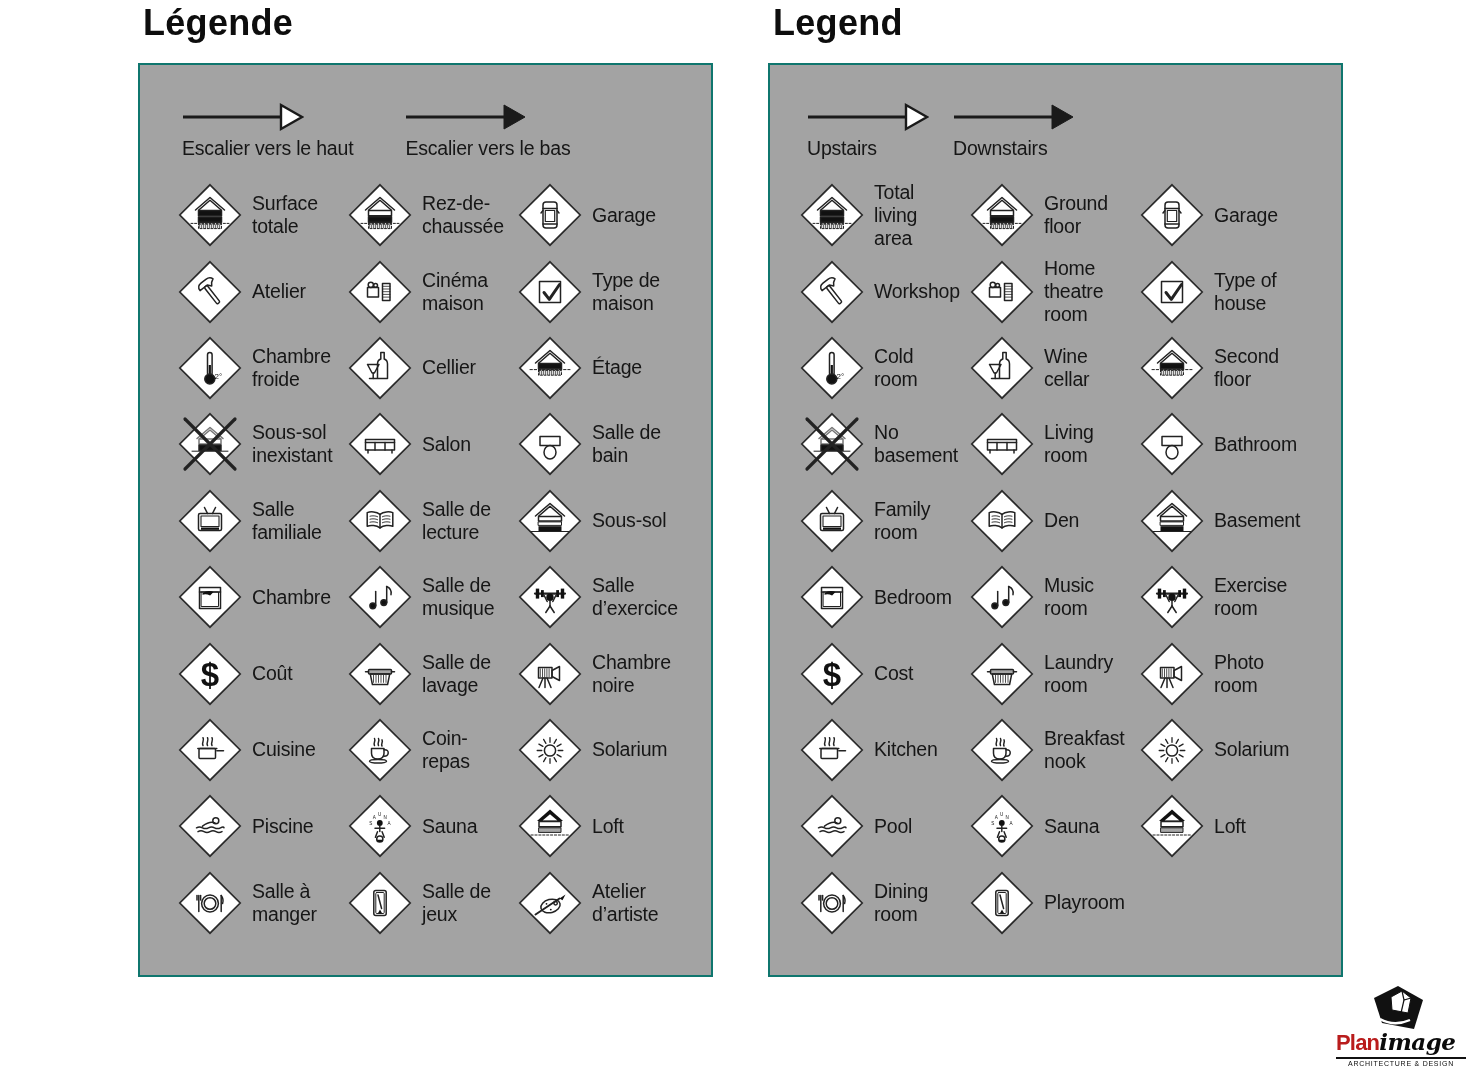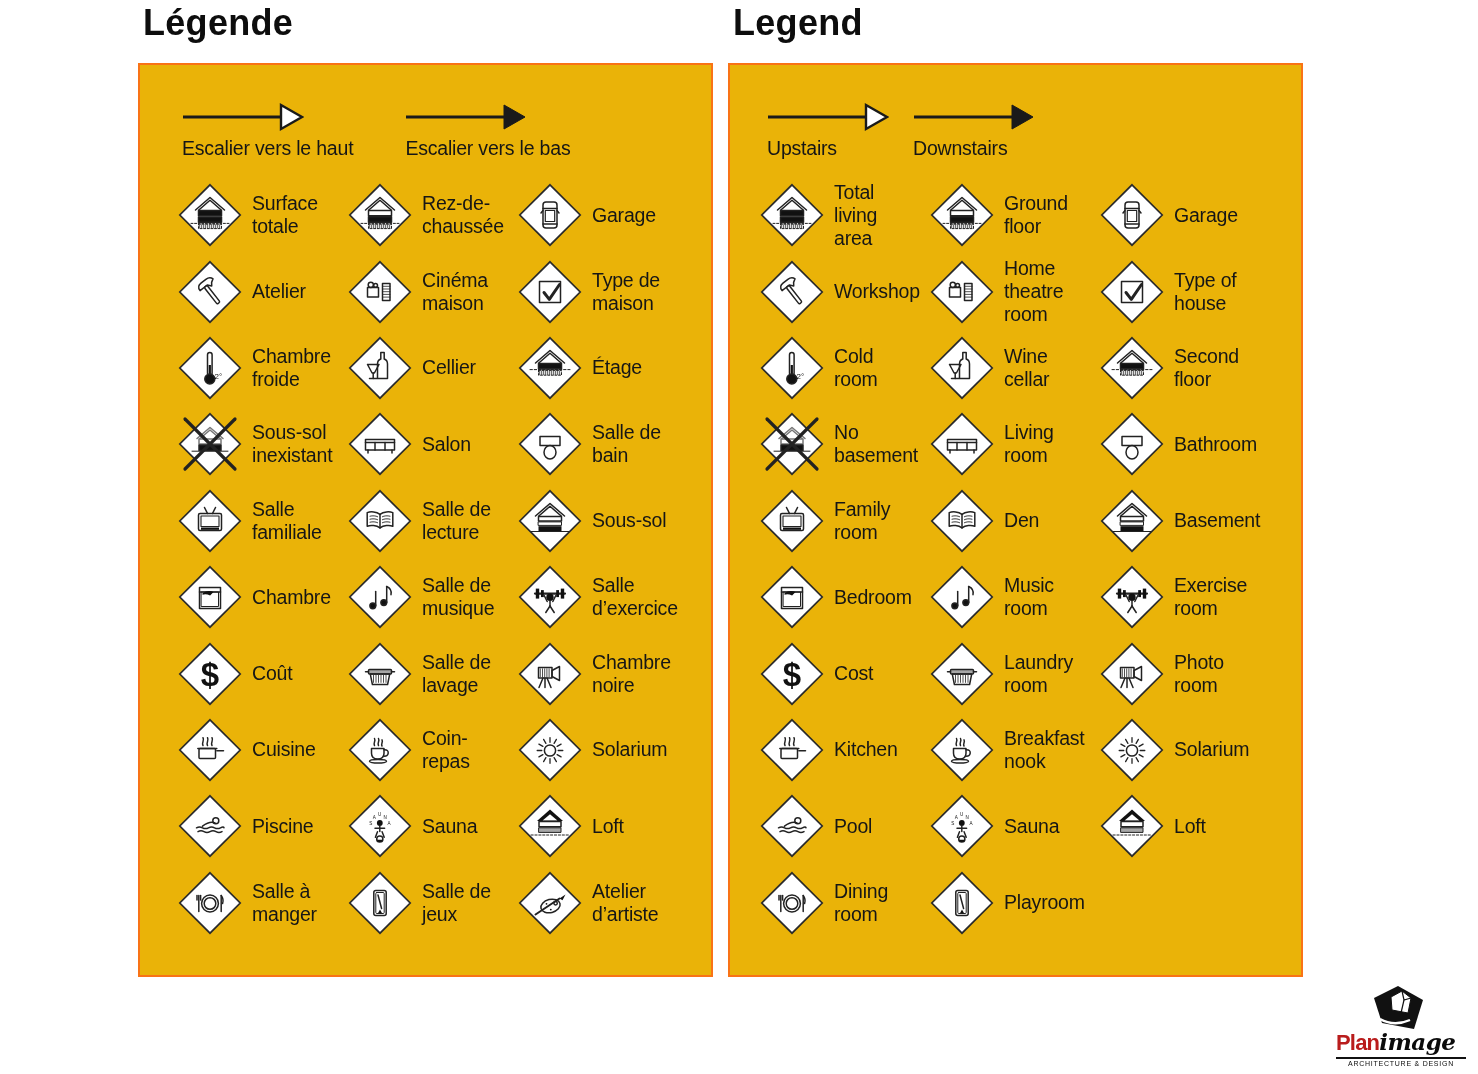--- a/index.html
+++ b/index.html
@@ -1,24 +1,24 @@
 <!DOCTYPE html>
 <html><head>
 <meta charset="utf-8">
 <style>
   html,body{margin:0;padding:0;background:#fff;}
   body{width:1478px;height:1074px;position:relative;font-family:"Liberation Sans",sans-serif;color:#161616;overflow:hidden;}
 
   .panel{position:absolute;top:0;width:575px;height:980px;}
   .panel.fr{left:138px;padding-left:44px;}
-  .panel.en{left:728px;padding-left:36px;}
+  .panel.en{left:768px;padding-left:36px;}
 
   .title{position:absolute;top:2px;left:5px;margin:0;font-size:36px;font-weight:800;letter-spacing:.3px;color:#0d0d0d;}
 
-  .box{position:absolute;top:63px;left:0;width:571px;height:910px;border:2px solid #f97316;background:#eab308;}
+  .box{position:absolute;top:63px;left:0;width:571px;height:910px;border:2px solid #0f766e;background:#a3a3a3;}
 
   .arrows{position:absolute;top:37px;display:flex;}
   .fr .arrows{left:42px;gap:52px;}
   .en .arrows{left:37px;gap:24px;}
   .arrowfig{margin:0;display:flex;flex-direction:column;}
   .arrowfig svg{display:block;}
   .open .head{fill:#fff;stroke:#1a1a1a;stroke-width:2.4px;}
   .filled .head{fill:#1a1a1a;stroke:#1a1a1a;}
   .alabel{font-size:19.5px;margin-top:5px;letter-spacing:-.2px;color:#161616;}
 

